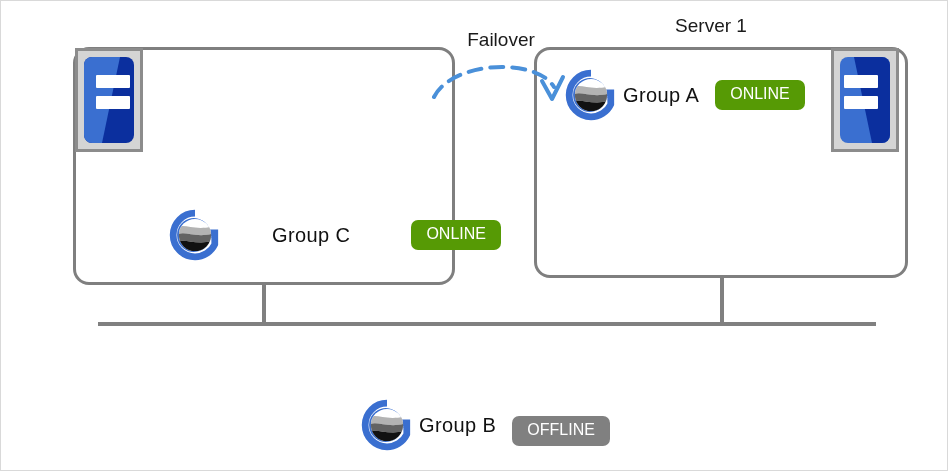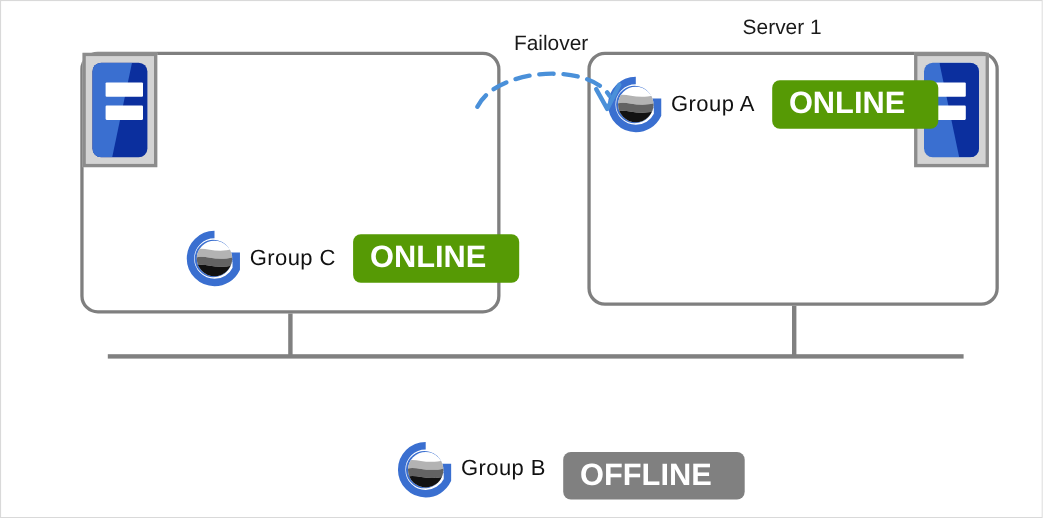--- a/index.html
+++ b/index.html
@@ -92,44 +92,43 @@
   #server2-icon .hw-bar.b1 { top: 18px; }
   #server2-icon .hw-bar.b2 { top: 39px; }
 
   
   .group-row {
     position: absolute;
     display: flex;
     align-items: center;
     white-space: nowrap;
   }
-  #group-c-row { left: 168px; top: 208px; }
-  #group-a-row { left: 551px; top: 68px; }
+  #group-c-row { left: 168px; top: 208px; gap: 45px; }
+  #group-a-row { left: 564px; top: 68px; }
   #group-b-row { left: 360px; top: 398px; }
 
   .group-logo {
     width: 52px;
     height: 52px;
     flex: 0 0 auto;
     display: block;
   }
   .group-label {
     font-size: 20px;
     color: #111111;
     margin-left: 6px;
     margin-right: 16px;
     letter-spacing: 0.4px;
   }
   .status-badge {
-    font-size: 28px;
+    font-size: 16px;
     color: #ffffff;
-    padding: 5px 30px 6px 15px;
+    padding: 5px 15px 6px 15px;
     border-radius: 7px;
     line-height: 1.15;
-    font-weight: bold;
   }
   .status-online  { background: #569a05; }
   .status-offline { background: #808080; margin-top: 12px; }
 
   
   .line-h, .line-v {
     position: absolute;
     background: #808080;
   }
   .line-h { height: 4px; }

